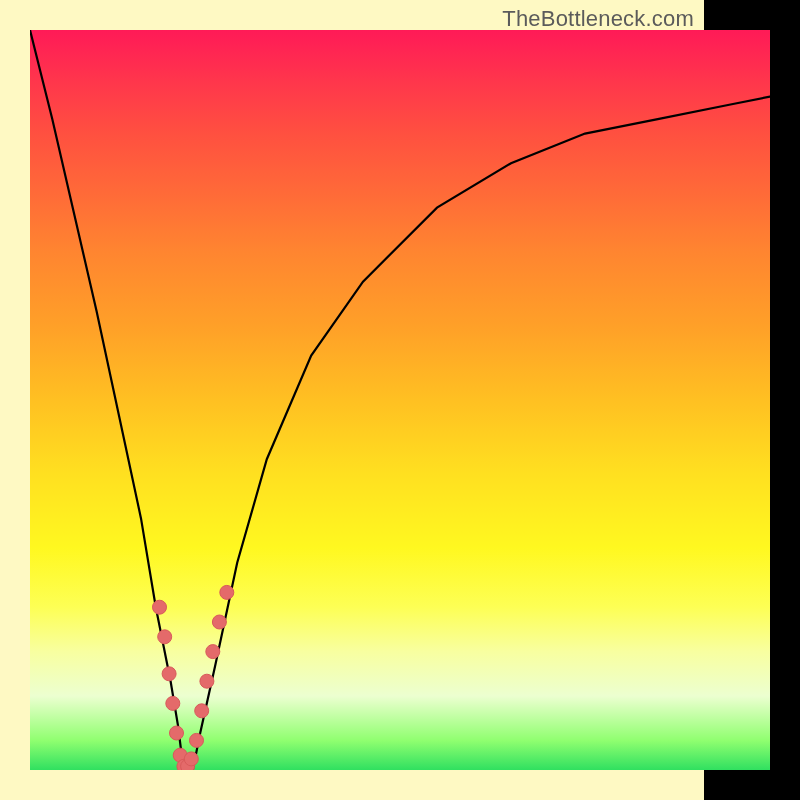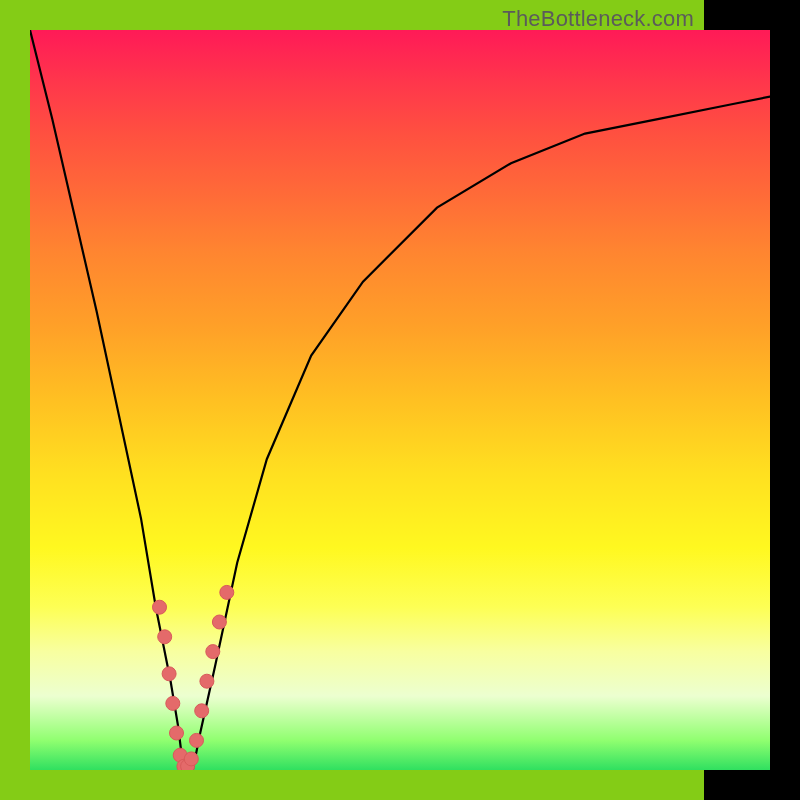--- a/index.html
+++ b/index.html
@@ -8,21 +8,21 @@
     width: 800px;
     height: 800px;
     overflow: hidden;
     background: #000;
     font-family: Arial, Helvetica, sans-serif;
   }
   .frame {
     position: relative;
     width: 704px;
     height: 800px;
-    background: #84cc16;
+    background: #fef9c3;
   }
   .plot {
     position: absolute;
     left: 30px;
     top: 30px;
     width: 740px;
     height: 740px;
     background: linear-gradient(
       to bottom,
       #ff1a57 0%,

